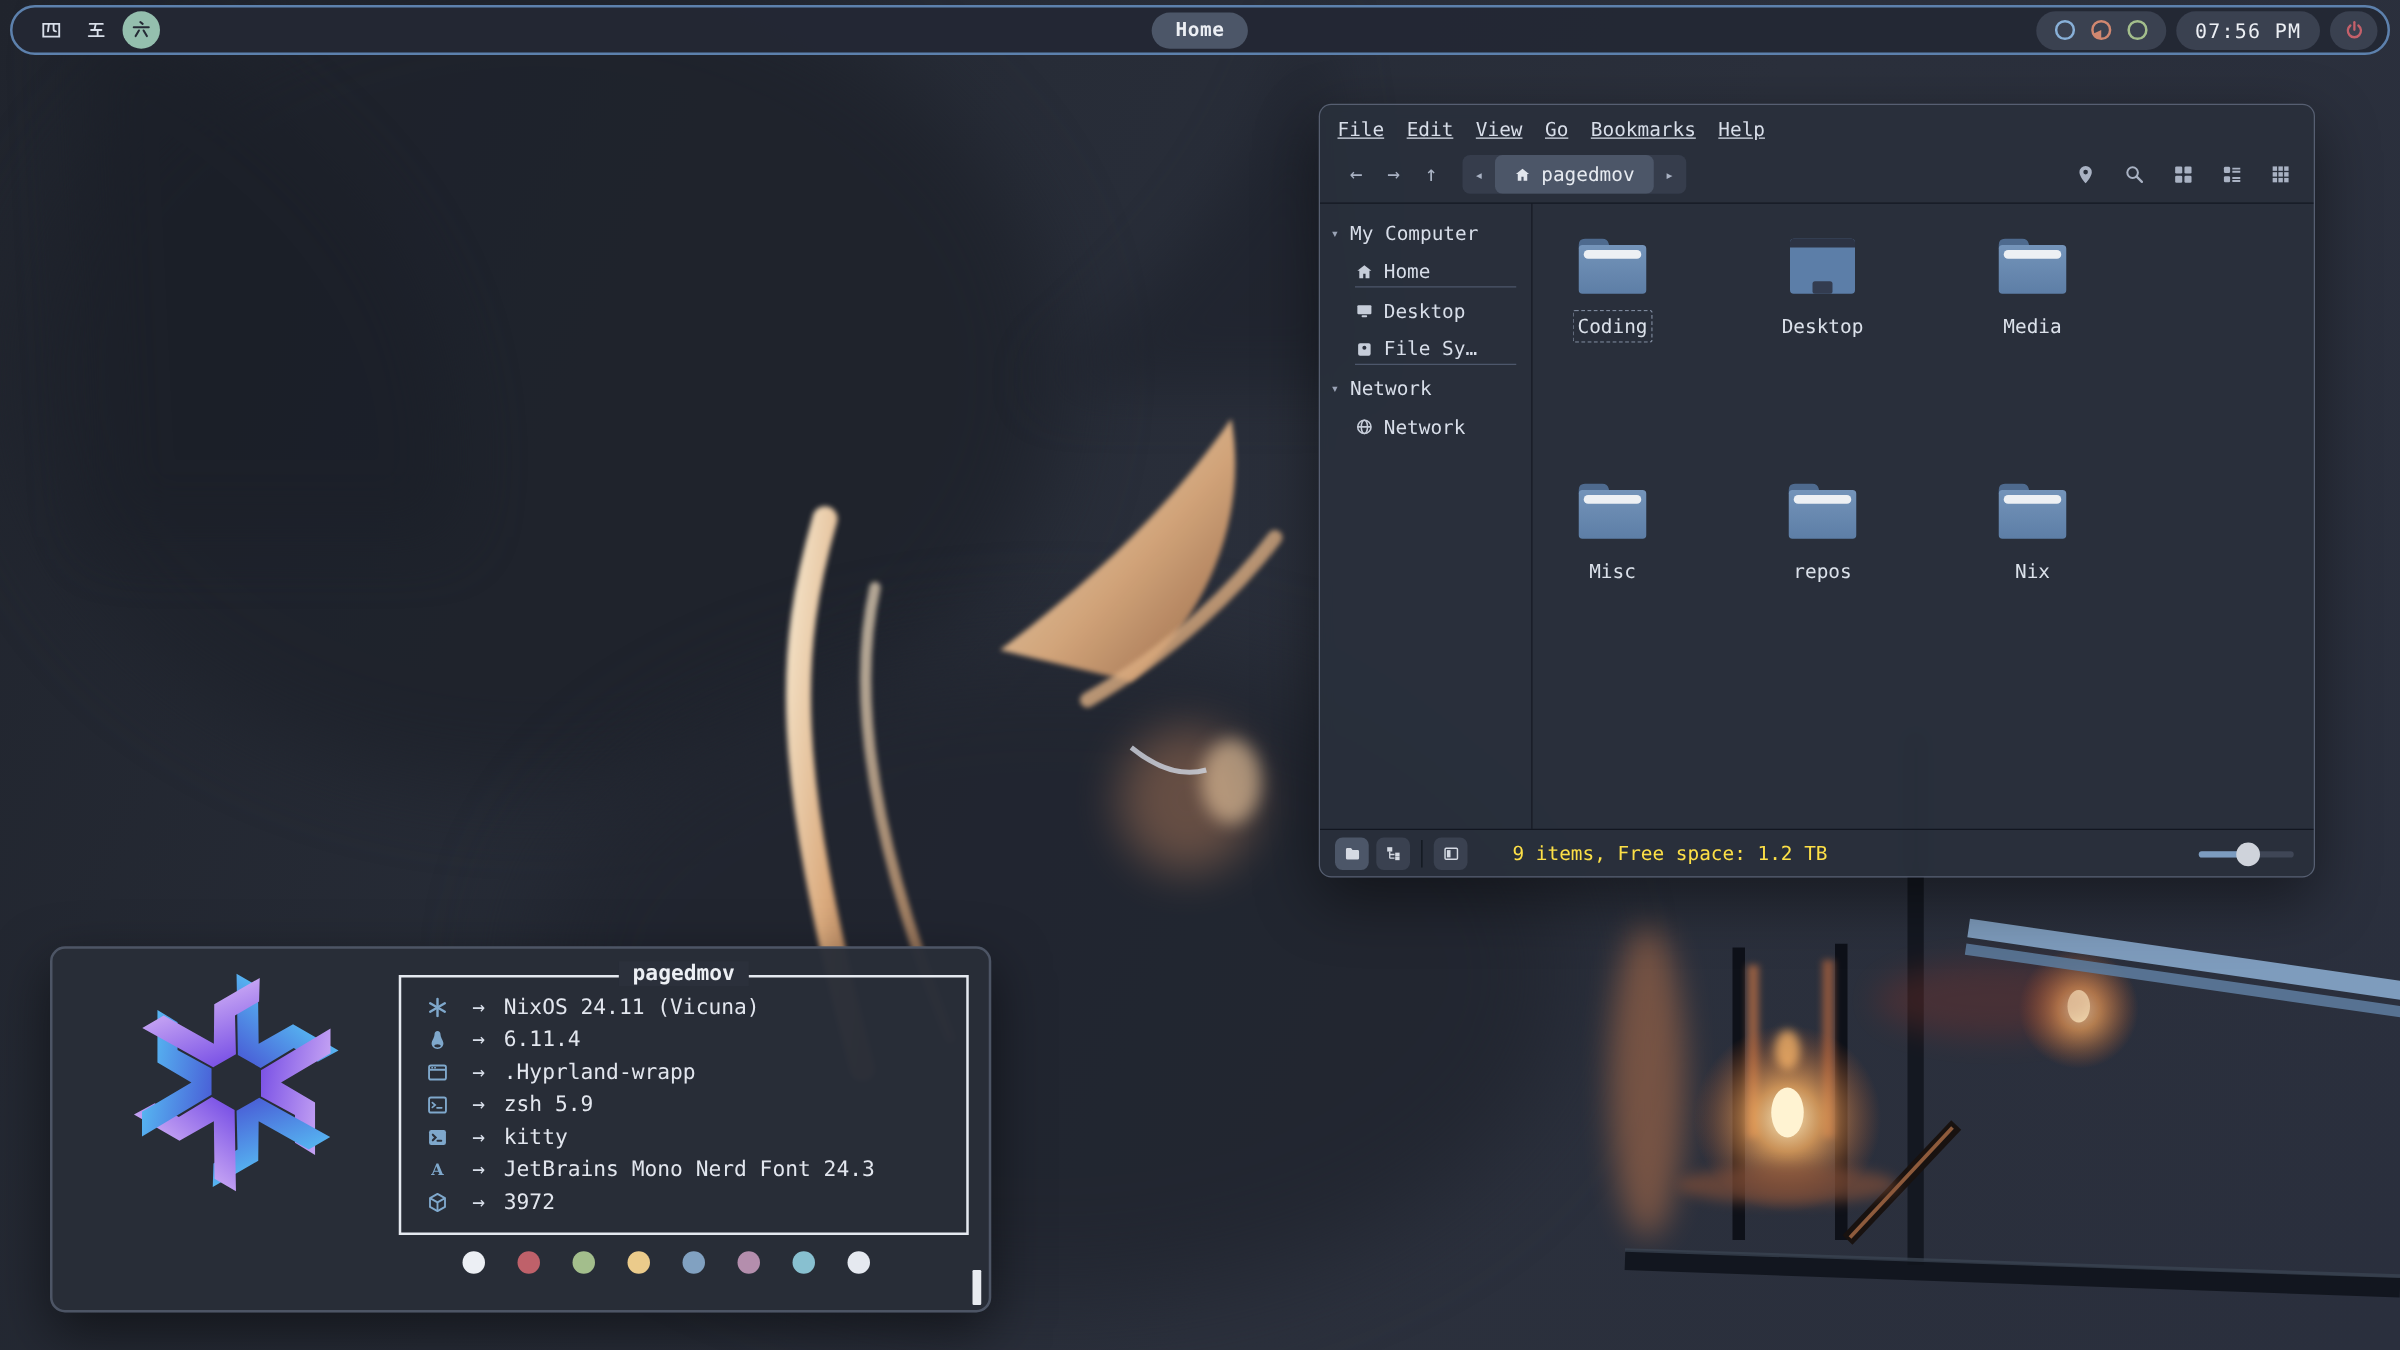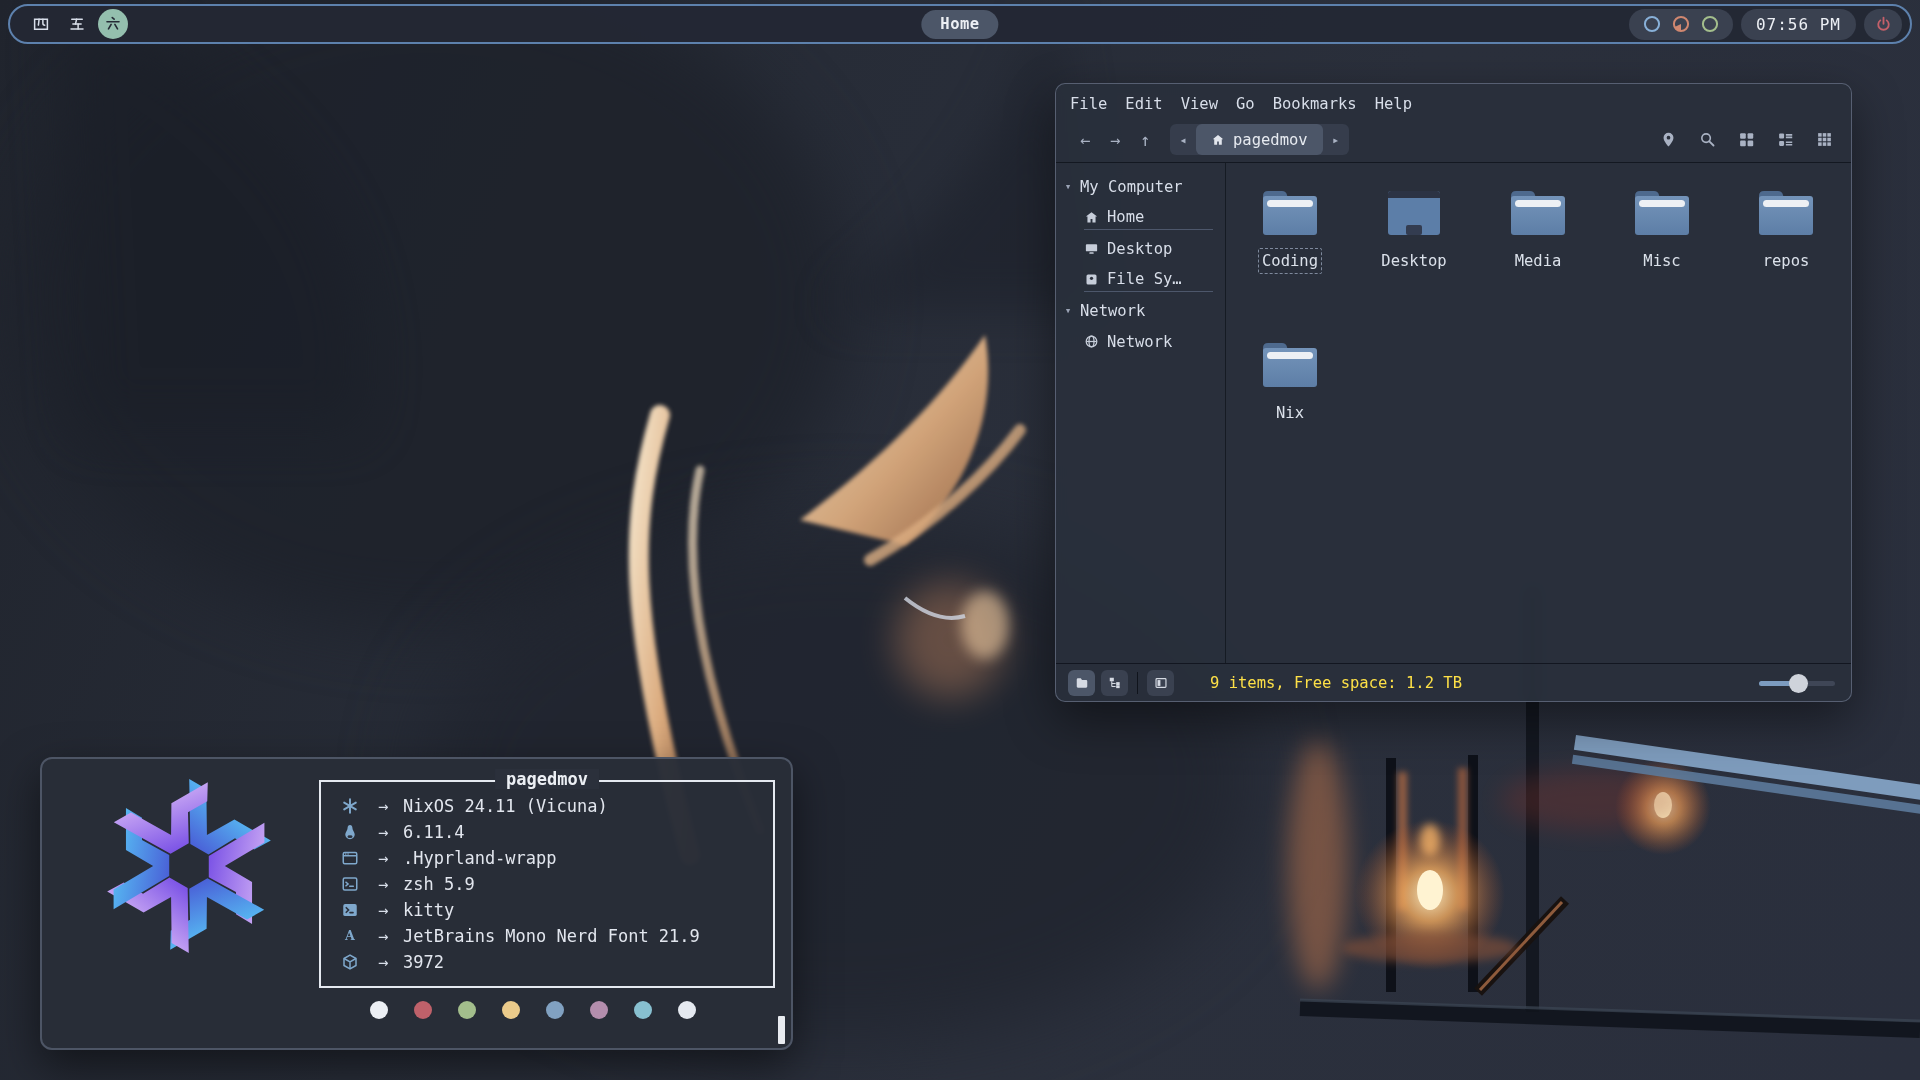--- a/index.html
+++ b/index.html
@@ -37,39 +37,39 @@
 
   
   #fm {
     position:absolute; left:1055px; top:83px; width:797px; height:619px; z-index:30;
     background:rgba(41,47,59,0.93); border:1px solid rgba(125,137,160,.55); border-radius:10px;
     box-shadow:0 18px 50px rgba(0,0,0,.45); backdrop-filter:blur(6px);
     display:flex; flex-direction:column; overflow:hidden;
   }
   .fm-menubar { height:33px; display:flex; align-items:flex-end; gap:18px; padding:0 0 4px 14px;
     font-size:15.5px; color:#d8dee9; }
-  .fm-menubar span { cursor:default; }
+  .fm-menubar span { cursor:default;text-decoration:underline; }
   .fm-toolbar { height:45px; display:flex; align-items:center; padding:0 14px; }
   .nav-btn { width:30px; text-align:center; font-size:17px; color:#a9b2c3; cursor:default; }
   .pathbar { margin-left:10px; background:#363d4c; border-radius:6px; height:31px; display:flex; align-items:stretch; overflow:hidden; }
   .path-chev { width:26px; display:flex; align-items:center; justify-content:center; color:#a9b2c3; font-size:12px; }
   .path-seg { background:#4c5668; border-radius:6px; display:flex; align-items:center; gap:8px; padding:0 15px;
     color:#e6eaf0; font-size:15.5px; }
   .path-seg svg { width:14px; height:14px; fill:#e2e6ed; }
   .view-icons { margin-left:auto; display:flex; align-items:center; gap:22px; padding-right:4px; }
   .view-icons svg { width:17px; height:17px; fill:#a9b2c3; stroke:#a9b2c3; }
   .fm-body { flex:1; display:flex; border-top:1px solid rgba(14,18,26,.75); min-height:0; }
   .fm-sidebar { width:170px; border-right:1px solid rgba(14,18,26,.7); padding-top:8px; flex-shrink:0; }
   .side-row { height:31px; display:flex; align-items:center; font-size:15.5px; color:#d8dee9; cursor:default; }
   .side-row .caret { width:24px; text-align:center; font-size:11px; color:#9aa3b5; }
   .side-row.child { padding-left:28px; }
   .side-inner { flex:1; display:flex; align-items:center; gap:8px; margin-right:12px; padding:3px 0; }
   .side-inner.underlined { border-bottom:1px solid #4d576b; }
   .side-inner svg { width:15px; height:15px; fill:#c6cdd9; stroke:#c6cdd9; flex-shrink:0; }
-  .fm-files { flex:1; padding:12px 0 0 2px; display:flex; flex-wrap:wrap; align-content:flex-start; }
+  .fm-files { flex:1; padding:12px 0 0 2px; display:flex; flex-wrap:wrap; align-content:flex-start;gap:44px; }
   .fcell { width:124px; height:152px; display:flex; flex-direction:column; align-items:center; cursor:default; }
   .fcell .ficon { height:64px; display:flex; align-items:flex-end; justify-content:center; }
   .fcell .flabel { margin-top:9px; font-size:15.5px; color:#dbe1ea; text-align:center; line-height:1.55;
     max-width:96px; word-break:break-all; padding:0 3px; border:1px dashed transparent; }
   .fcell.focused .flabel { border-color:#7e899c; border-radius:2px; }
   .fm-statusbar { height:38px; border-top:1px solid rgba(14,18,26,.8); display:flex; align-items:center;
     padding:0 12px; position:relative; }
   .sb-btn { width:27px; height:26px; border-radius:6px; display:flex; align-items:center; justify-content:center; margin-right:6px; }
   .sb-btn svg { width:14px; height:14px; fill:#d5dae3; stroke:#d5dae3; }
   .sb-btn.active { background:#4c5668; }
@@ -519,21 +519,21 @@
       <span>kitty</span>
     </div>
 
     <div class="ff-row">
       <span class="ff-ic">
           <svg viewBox="0 0 24 24">
         <text x="12" y="17.5" font-size="17" font-weight="bold" text-anchor="middle" fill="currentColor" font-family="DejaVu Serif, serif">A</text>
           </svg>
         </span>
       <span class="ff-arrow">→</span>
-      <span>JetBrains Mono Nerd Font 21.9</span>
+      <span>JetBrains Mono Nerd Font 24.3</span>
     </div>
 
     <div class="ff-row">
       <span class="ff-ic">
           <svg viewBox="0 0 24 24">
         <path d="M12 2.8 l8 4.5 v9.4 l-8 4.5 -8-4.5 V7.3 z" fill="none" stroke="currentColor" stroke-width="2" stroke-linejoin="round"></path>
         <path d="M4 7.3 l8 4.5 8-4.5 M12 11.8 V21" fill="none" stroke="currentColor" stroke-width="2" stroke-linejoin="round"></path>
           </svg>
         </span>
       <span class="ff-arrow">→</span>

